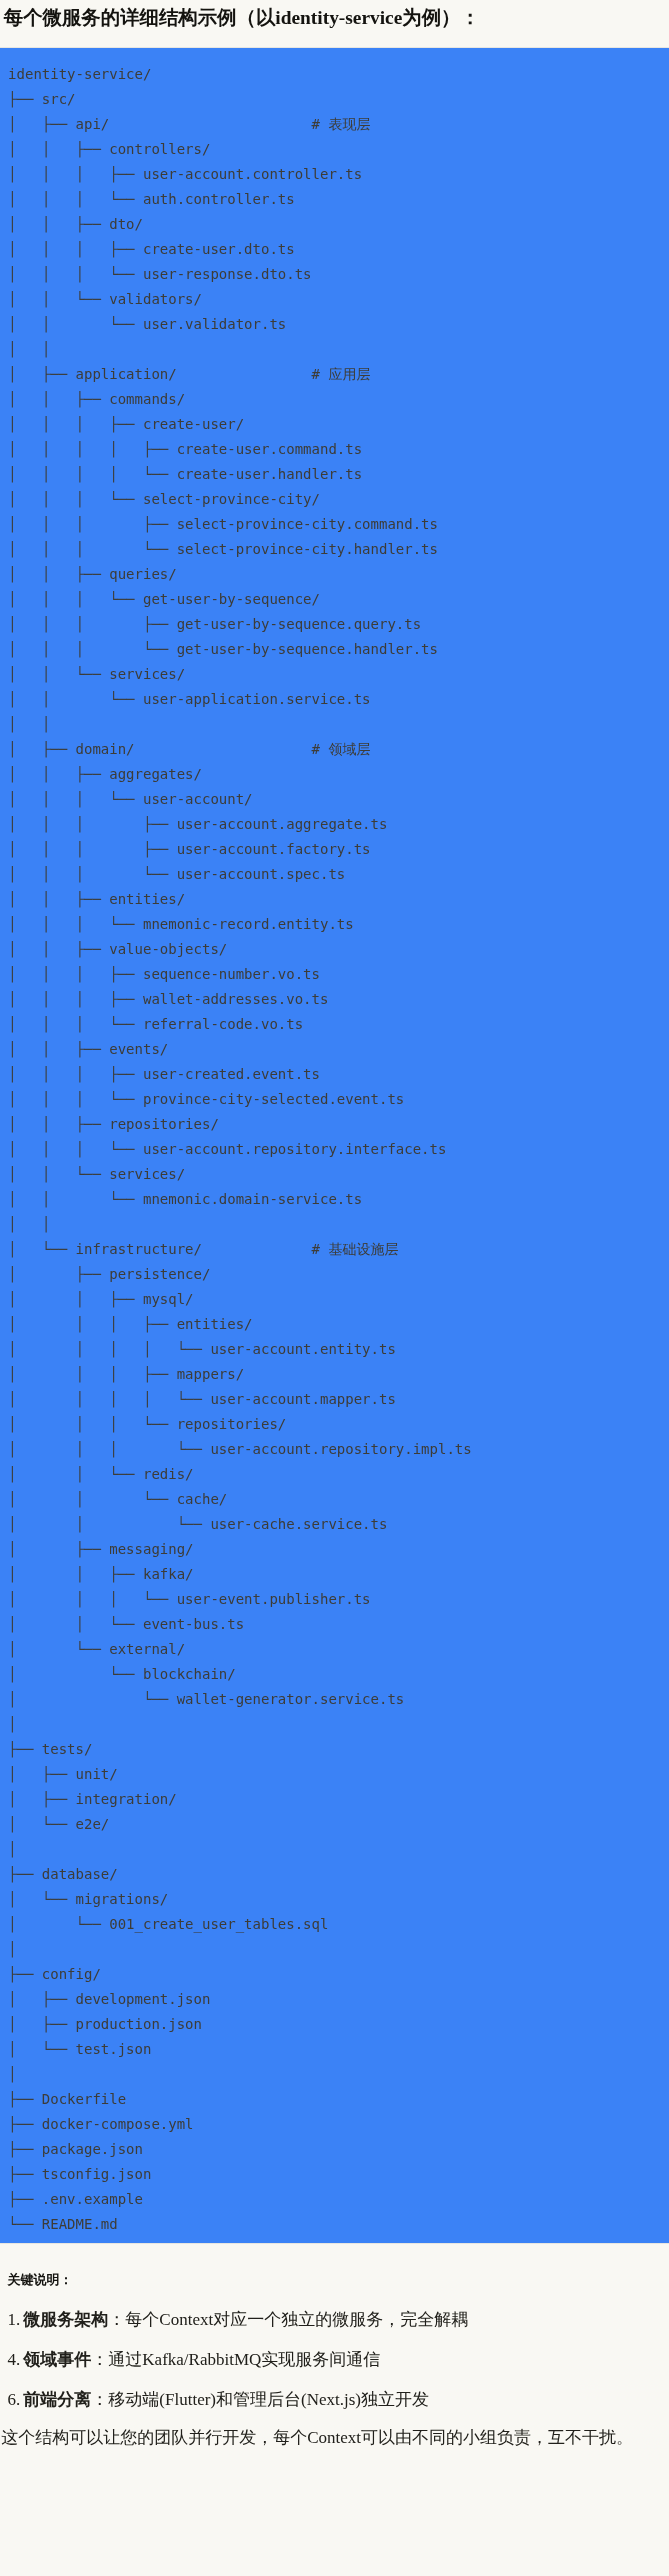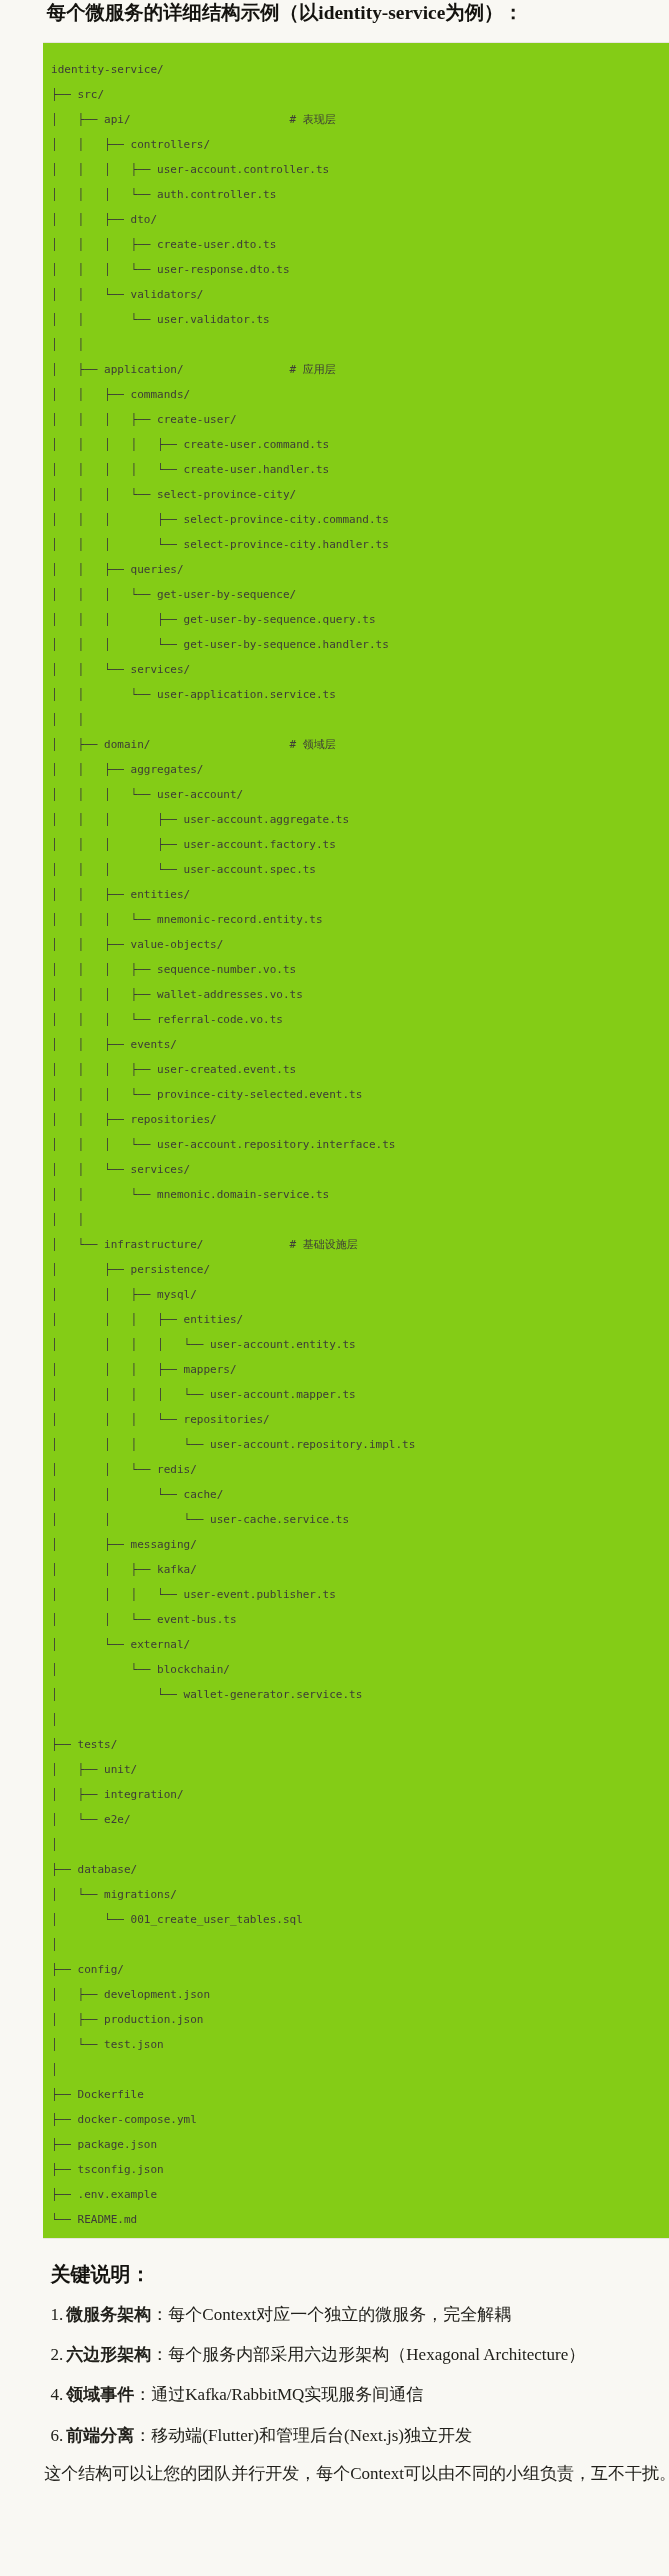--- a/index.html
+++ b/index.html
@@ -5,49 +5,49 @@
   html, body { margin: 0; padding: 0; }
   body {
     width: 669px;
     background: #f9f8f3;
     font-family: "Liberation Serif", "DejaVu Serif", serif;
     color: #21201b;
   }
   .page {
     box-sizing: border-box;
     min-height: 2576px;
+    padding-top: 5px;
     overflow: hidden;
-    margin-left: 43px;
   }
   .doc-title {
     margin: 0 0 0 3.8px;
     font-size: 19.4px;
     line-height: 25px;
     font-weight: 700;
     color: #14130f;
   }
   .tree-block {
     margin: 17px 0 0 0;
     padding: 13.8px 8.1px 6.3px 8.1px;
-    background: #84cc16;
+    background: #3b82f6;
     border-top: 0.6px solid #e8e6e0;
     border-bottom: 0.6px solid #e8e6e0;
     font-family: "DejaVu Sans Mono", monospace;
-    font-size: 11px;
+    font-size: 14px;
     line-height: 25px;
     color: #3d3c37;
     white-space: pre;
     overflow: hidden;
   }
   .notes {
     padding: 0 7.5px;
   }
   .notes-heading {
     margin: 22.5px 0 0 0;
-    font-size: 20px;
+    font-size: 13px;
     line-height: 25px;
     font-weight: 700;
     color: #14130f;
   }
   .note-list {
     list-style: none;
     margin: 0;
     padding: 0;
   }
   .note-item {
@@ -159,21 +159,20 @@
 ├── tsconfig.json
 ├── .env.example
 └── README.md</pre>
 
   <div class="notes">
     <h2 class="notes-heading">关键说明：</h2>
 
     <ol class="note-list">
   <li class="note-item"><span class="note-number">1.</span><strong class="note-term">微服务架构</strong><span class="note-colon">：</span><span class="note-desc">每个Context对应一个独立的微服务，完全解耦</span></li>
 
-  <li class="note-item"><span class="note-number">2.</span><strong class="note-term">六边形架构</strong><span class="note-colon">：</span><span class="note-desc">每个服务内部采用六边形架构（Hexagonal Architecture）</span></li>
 
 
   <li class="note-item"><span class="note-number">4.</span><strong class="note-term">领域事件</strong><span class="note-colon">：</span><span class="note-desc">通过Kafka/RabbitMQ实现服务间通信</span></li>
 
 
   <li class="note-item"><span class="note-number">6.</span><strong class="note-term">前端分离</strong><span class="note-colon">：</span><span class="note-desc">移动端(Flutter)和管理后台(Next.js)独立开发</span></li>
 </ol>
 
     <p class="closing-paragraph">这个结构可以让您的团队并行开发，每个Context可以由不同的小组负责，互不干扰。</p>
   </div>

